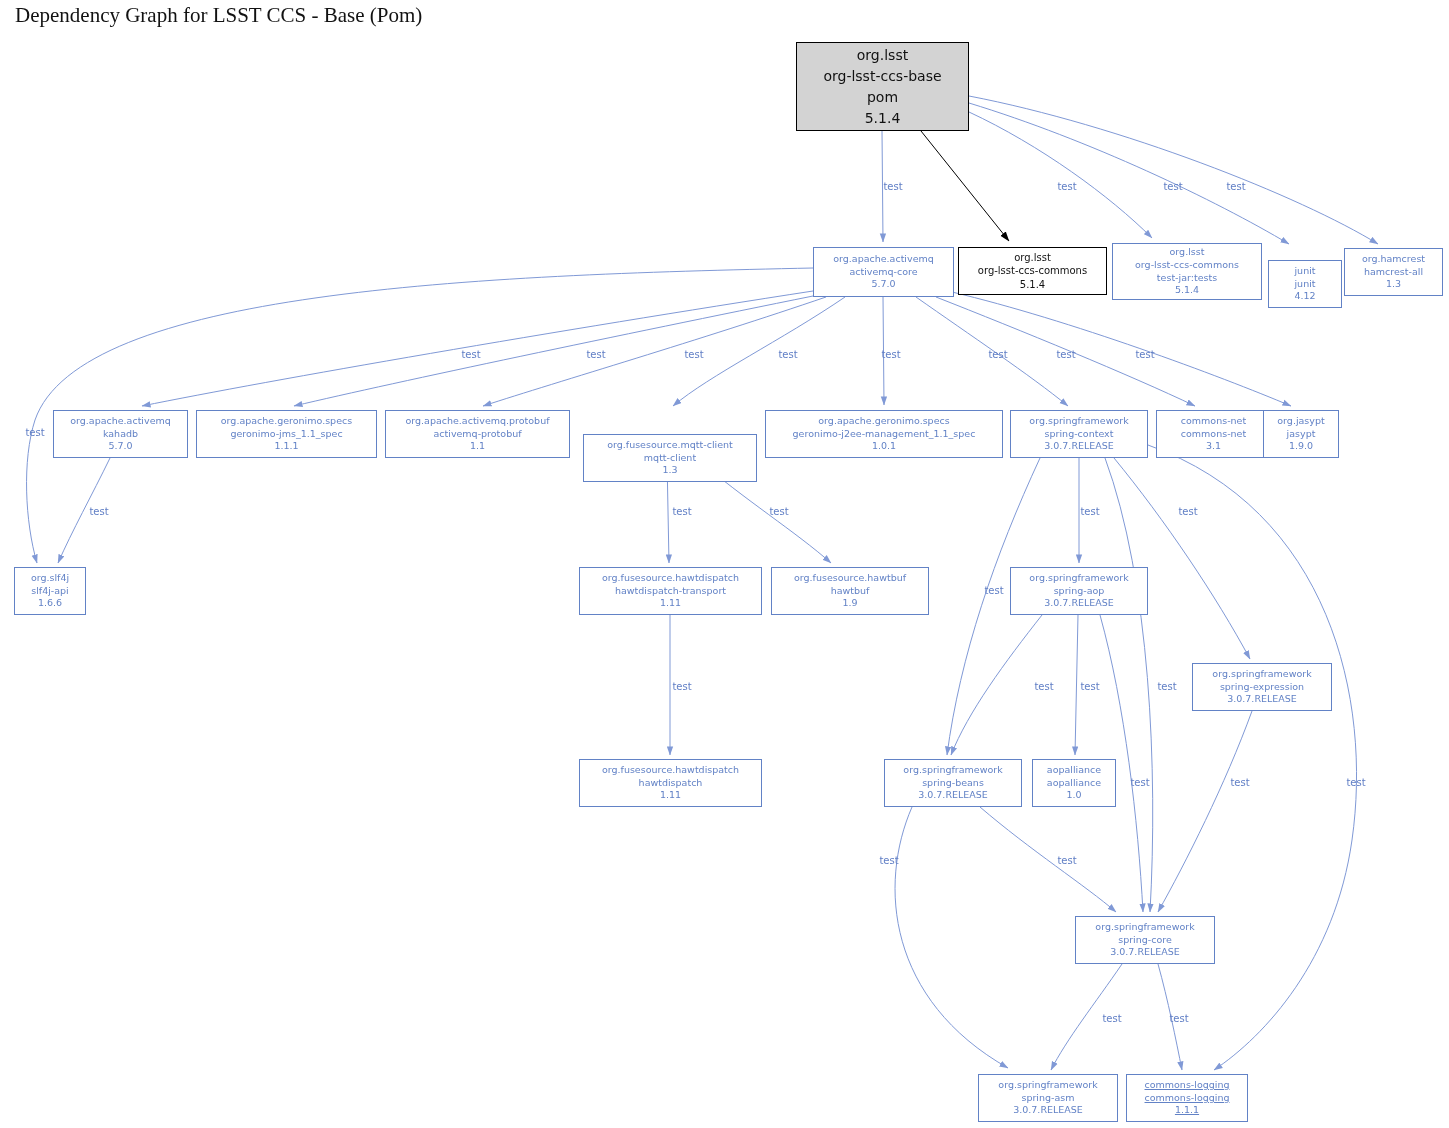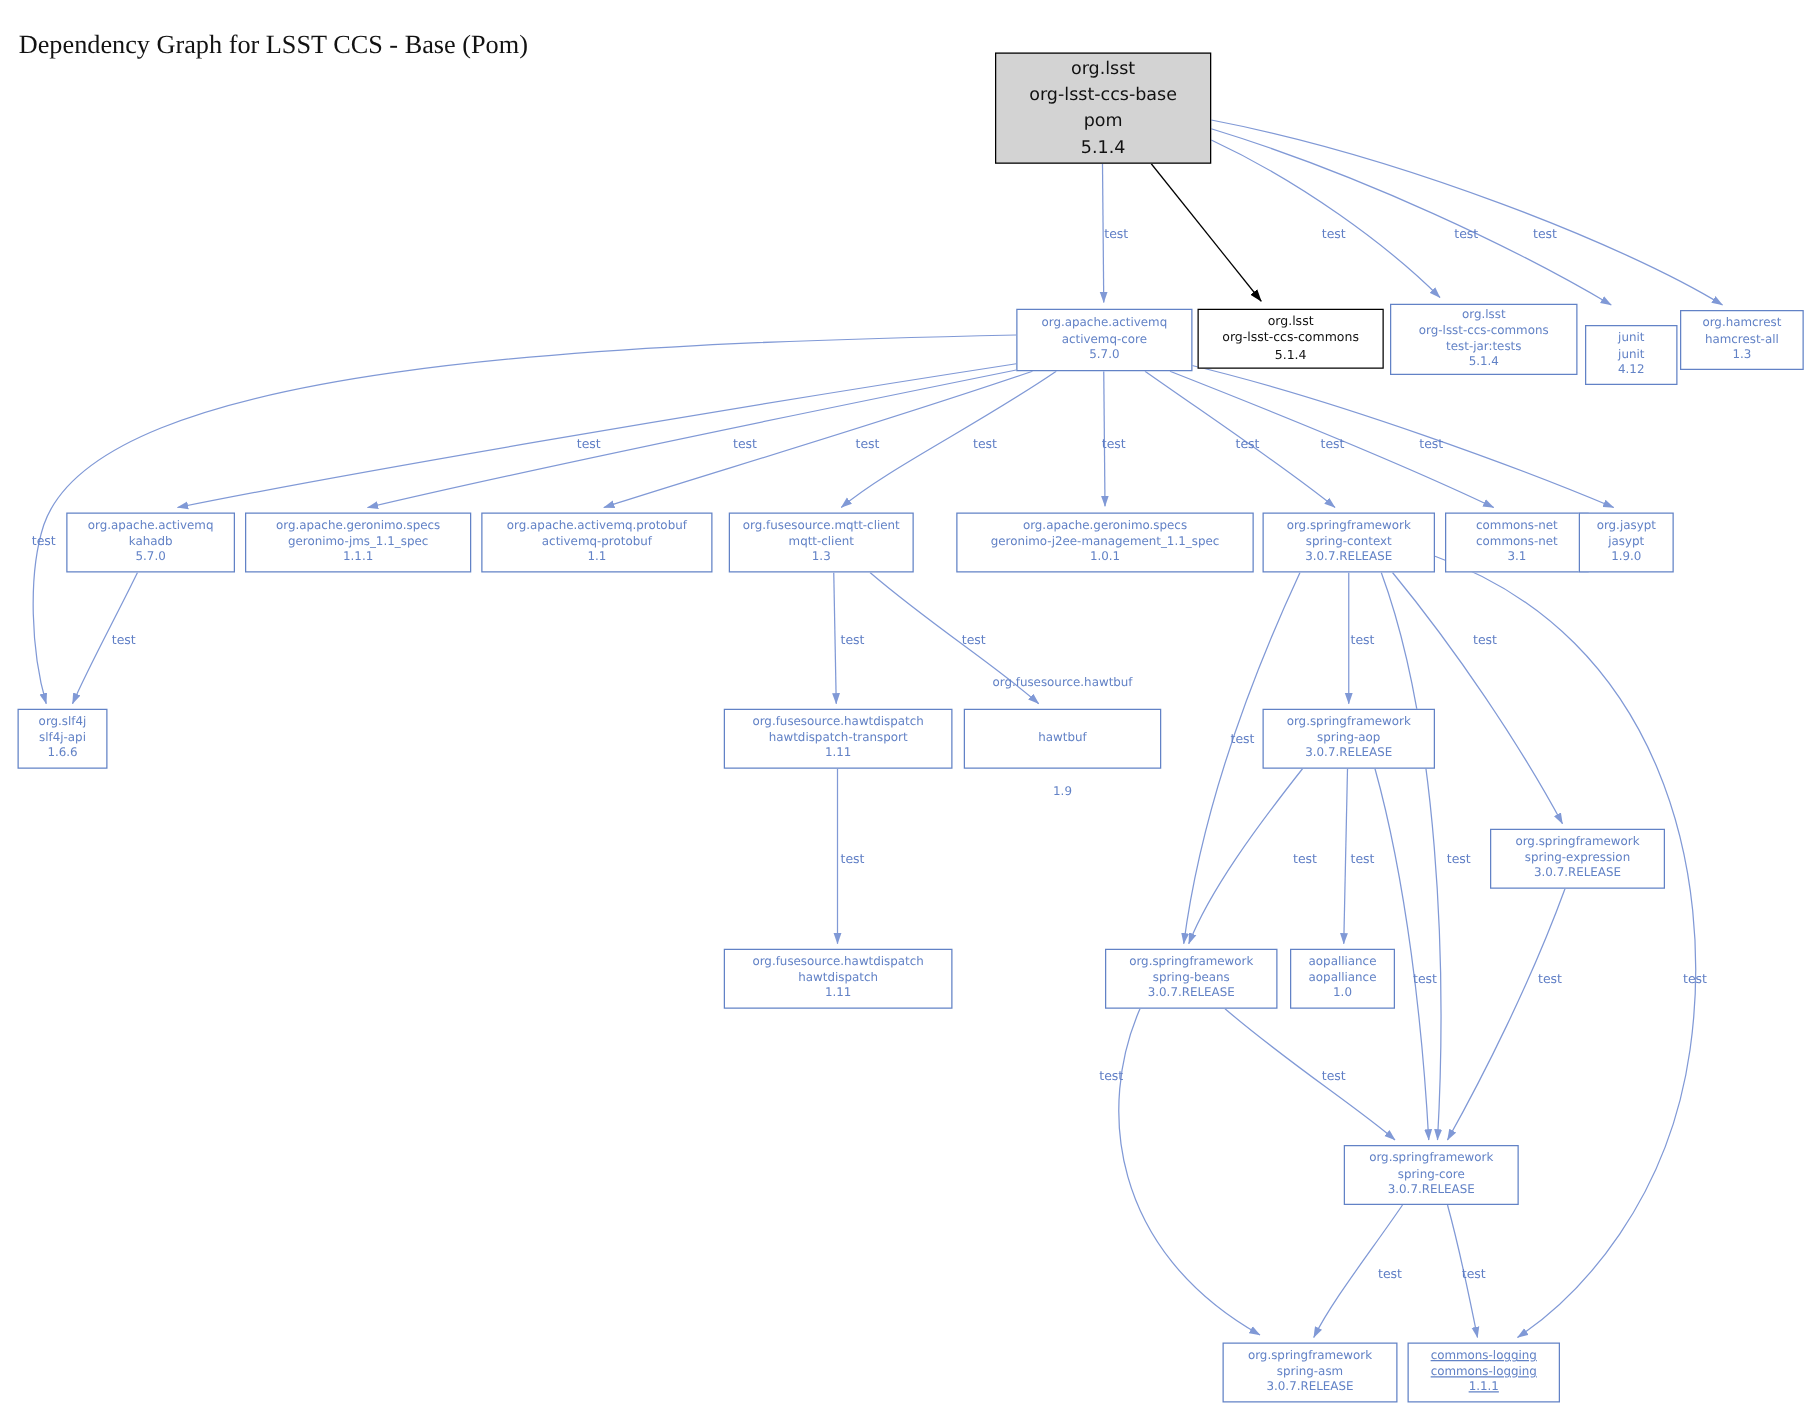--- a/index.html
+++ b/index.html
@@ -4,21 +4,21 @@
 <style>
   :root{
     --accent:#6282c6;
     --edge:#8099d6;
     --edgelabel:#5f7ec5;
   }
   *{box-sizing:border-box;}
   html,body{margin:0;padding:0;background:#fff;}
   body{font-family:"DejaVu Sans", sans-serif;}
   #canvas{position:relative;width:1449px;height:1128px;background:#fff;overflow:hidden;}
-  #graph-title{position:absolute;left:15px;top:23px;margin:0;
+  #graph-title{position:absolute;left:15px;top:3px;margin:0;
     font-family:"Liberation Serif", serif;font-size:21px;font-weight:400;color:#121212;white-space:nowrap;}
   #edge-layer{position:absolute;left:0;top:0;}
   .edge{fill:none;stroke:var(--edge);stroke-width:1;}
   .edge.black{stroke:#000;}
   .edge-label{fill:var(--edgelabel);font-size:10px;font-family:"DejaVu Sans",sans-serif;text-anchor:middle;}
   .node{position:absolute;display:flex;flex-direction:column;justify-content:center;align-items:center;
     text-align:center;background:#fff;border:1px solid var(--accent);color:var(--accent);
     font-size:9.5px;line-height:1.32;padding:1px 16px;}
   .node .line{white-space:nowrap;}
   .node.root{background:#d3d3d3;border-color:#000;color:#111;font-size:14px;line-height:1.5;}
@@ -145,21 +145,21 @@
       <div class="node dep" style="left: 196px; top: 410px; width: 181px; height: 48px;">
         <div class="line">org.apache.geronimo.specs</div>
         <div class="line">geronimo-jms_1.1_spec</div>
         <div class="line">1.1.1</div>
       </div>
       <div class="node dep" style="left: 385px; top: 410px; width: 185px; height: 48px;">
         <div class="line">org.apache.activemq.protobuf</div>
         <div class="line">activemq-protobuf</div>
         <div class="line">1.1</div>
       </div>
-      <div class="node dep" style="left: 583px; top: 410px; width: 148px; height: 48px;">
+      <div class="node dep" style="left: 583px; top: 434px; width: 174px; height: 48px;">
         <div class="line">org.fusesource.mqtt-client</div>
         <div class="line">mqtt-client</div>
         <div class="line">1.3</div>
       </div>
       <div class="node dep" style="left: 765px; top: 410px; width: 238px; height: 48px;">
         <div class="line">org.apache.geronimo.specs</div>
         <div class="line">geronimo-j2ee-management_1.1_spec</div>
         <div class="line">1.0.1</div>
       </div>
       <div class="node dep" style="left: 1010px; top: 410px; width: 138px; height: 48px;">
@@ -180,21 +180,21 @@
       <div class="node dep" style="left: 14px; top: 567px; width: 72px; height: 48px;">
         <div class="line">org.slf4j</div>
         <div class="line">slf4j-api</div>
         <div class="line">1.6.6</div>
       </div>
       <div class="node dep" style="left: 579px; top: 567px; width: 183px; height: 48px;">
         <div class="line">org.fusesource.hawtdispatch</div>
         <div class="line">hawtdispatch-transport</div>
         <div class="line">1.11</div>
       </div>
-      <div class="node dep" style="left: 771px; top: 567px; width: 158px; height: 48px; gap: 31px;">
+      <div class="node dep" style="left: 771px; top: 567px; width: 158px; height: 48px;">
         <div class="line">org.fusesource.hawtbuf</div>
         <div class="line">hawtbuf</div>
         <div class="line">1.9</div>
       </div>
       <div class="node dep" style="left: 1010px; top: 567px; width: 138px; height: 48px;">
         <div class="line">org.springframework</div>
         <div class="line">spring-aop</div>
         <div class="line">3.0.7.RELEASE</div>
       </div>
       <div class="node dep" style="left: 1192px; top: 663px; width: 140px; height: 48px;">

